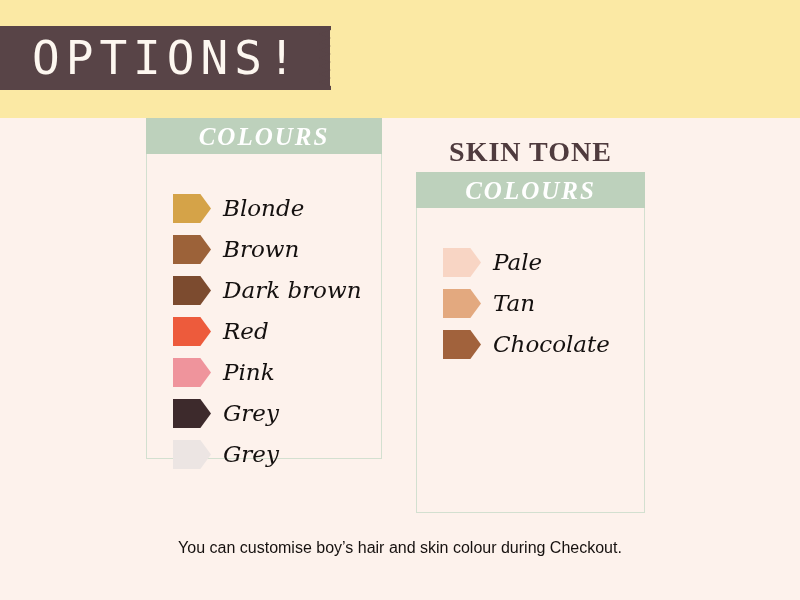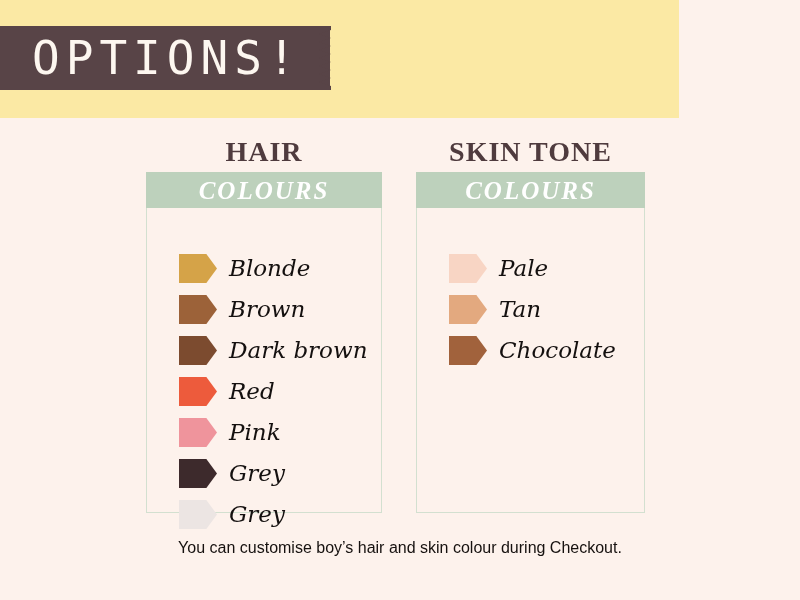--- a/index.html
+++ b/index.html
@@ -13,21 +13,21 @@
     background: #fdf2ec;
     font-family: "Liberation Sans", sans-serif;
     position: relative;
   }
 
   
   .header-band {
     position: absolute;
     left: 0;
     top: 0;
-    width: 679px;
+    width: 800px;
     height: 118px;
     background: #fbe9a4;
   }
   .ribbon {
     position: absolute;
     left: 0;
     top: 26px;
     height: 64px;
     width: 330px;
     background: #584447;
@@ -102,21 +102,21 @@
     font-family: "Liberation Serif", serif;
     font-weight: bold;
     font-size: 25px;
     letter-spacing: 2px;
     line-height: 1;
     font-style: italic;
   }
 
   .swatch-list {
     list-style: none;
-    margin: 18px;
+    margin: 12px;
     padding: 22px 0 0 0;
   }
   .swatch-row {
     display: flex;
     align-items: center;
     height: 41px;
     padding-left: 14px;
   }
   .swatch {
     width: 38px;
@@ -156,21 +156,20 @@
     <span class="ribbon-title" style="color: rgb(253, 247, 240);">OPTIONS!</span>
   </div>
   <svg class="ribbon-zigzag" viewBox="0 0 24 64" preserveAspectRatio="none">
     <polygon points="0,0 24,0 24,64 0,64 0,60 12,56 0,52 12,48 0,44 12,40 0,36 12,32 0,28 12,24 0,20 12,16 0,12 12,8 0,4" fill="#584447" transform="scale(-1,1) translate(-24,0)"></polygon>
   </svg>
 </div>
 
 <div class="columns">
 
   <div class="column hair">
-    <div class="col-title" style="color: rgb(79, 59, 62);">HAIR</div>
     <div class="panel hair">
       <div class="panel-head" style="background: rgb(189, 209, 188);">
         <span class="panel-head-text">COLOURS</span>
       </div>
       <ul class="swatch-list">
         <li class="swatch-row">
           <span class="swatch" style="background: rgb(213, 163, 72);"></span>
           <span class="swatch-label">Blonde</span>
         </li>
         <li class="swatch-row">

